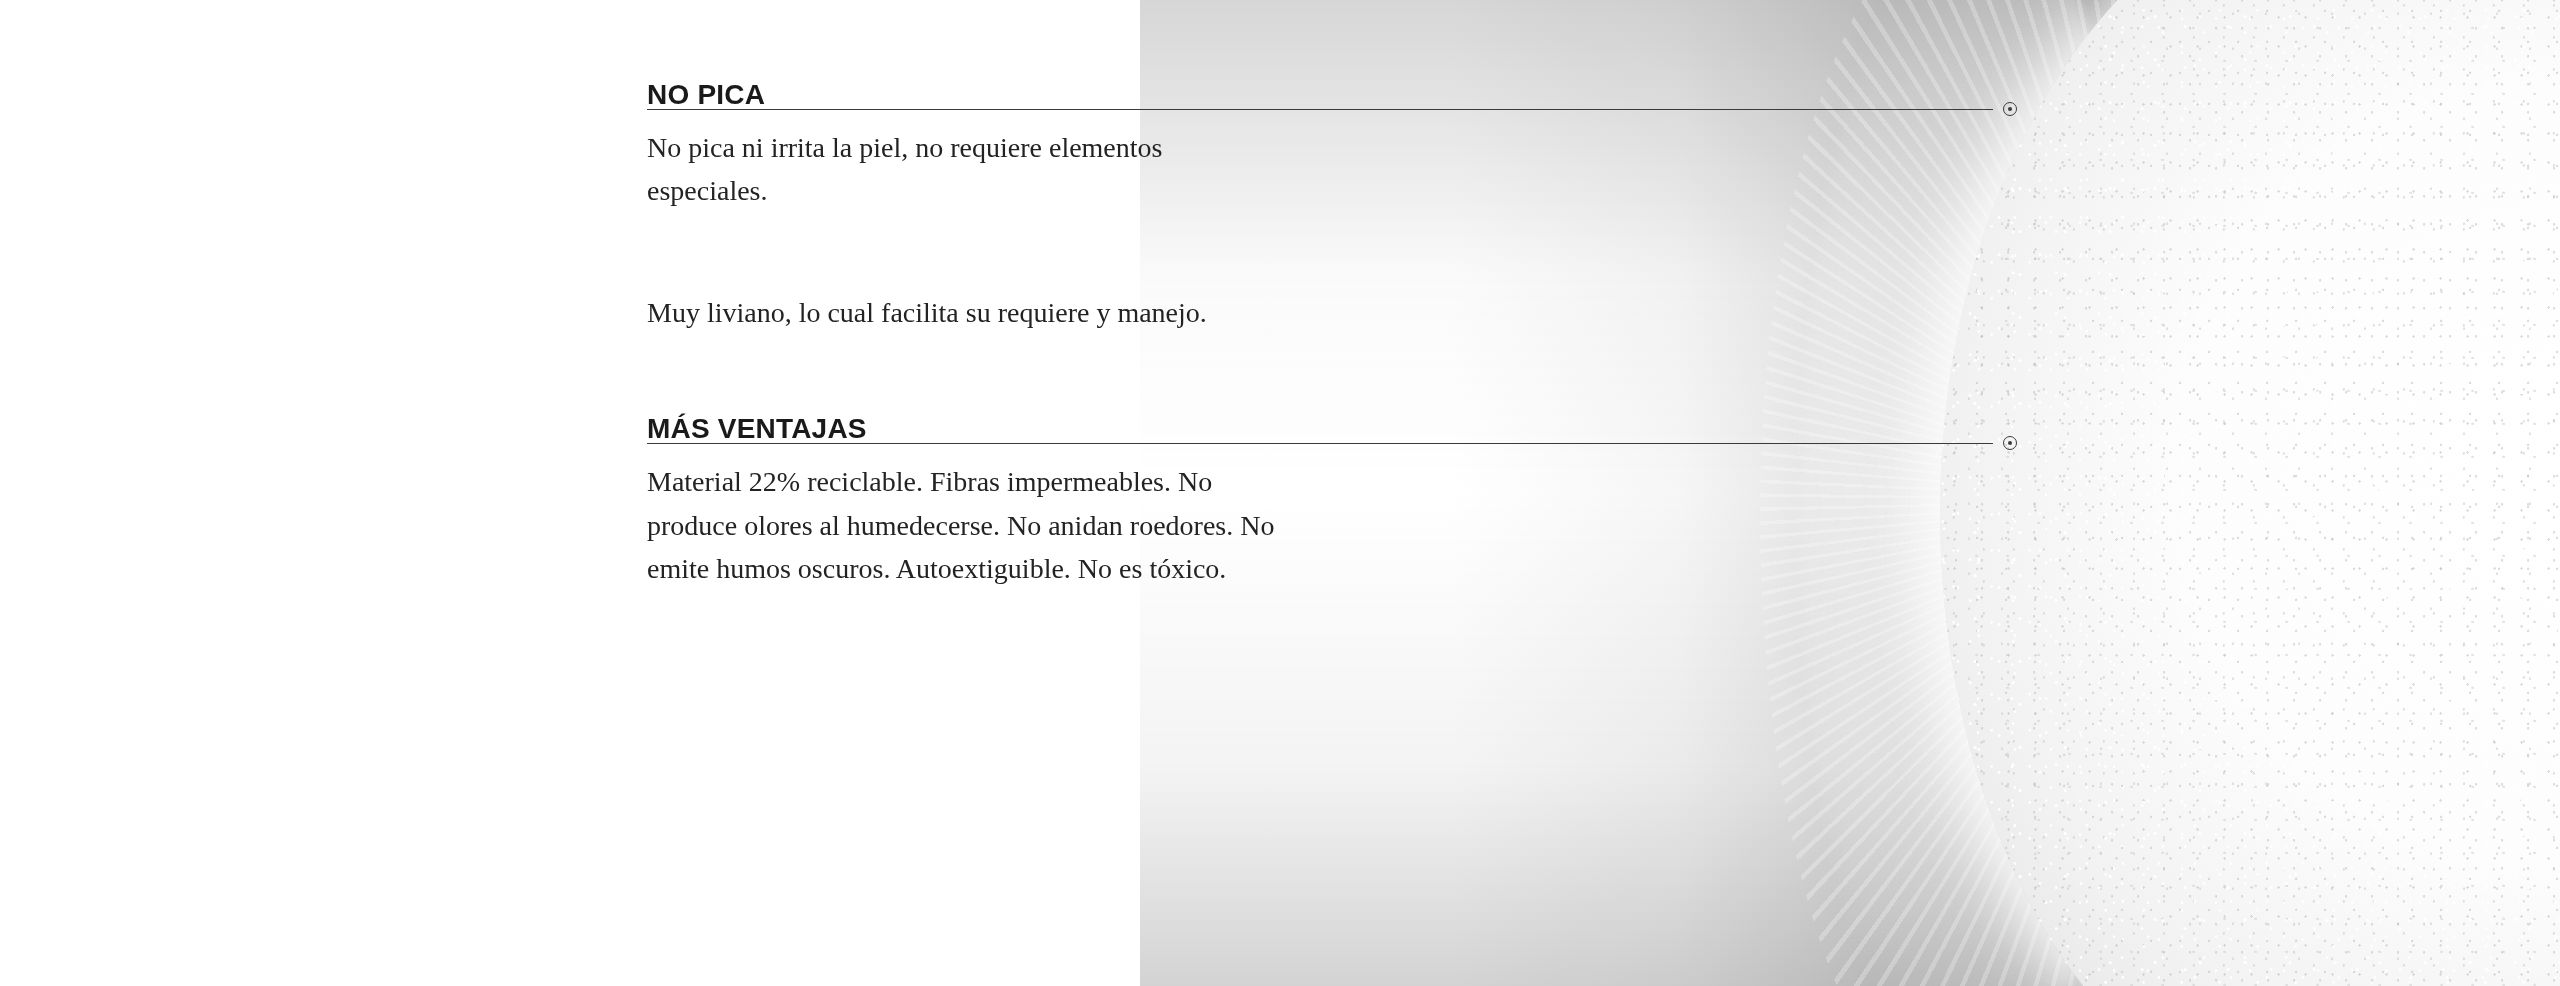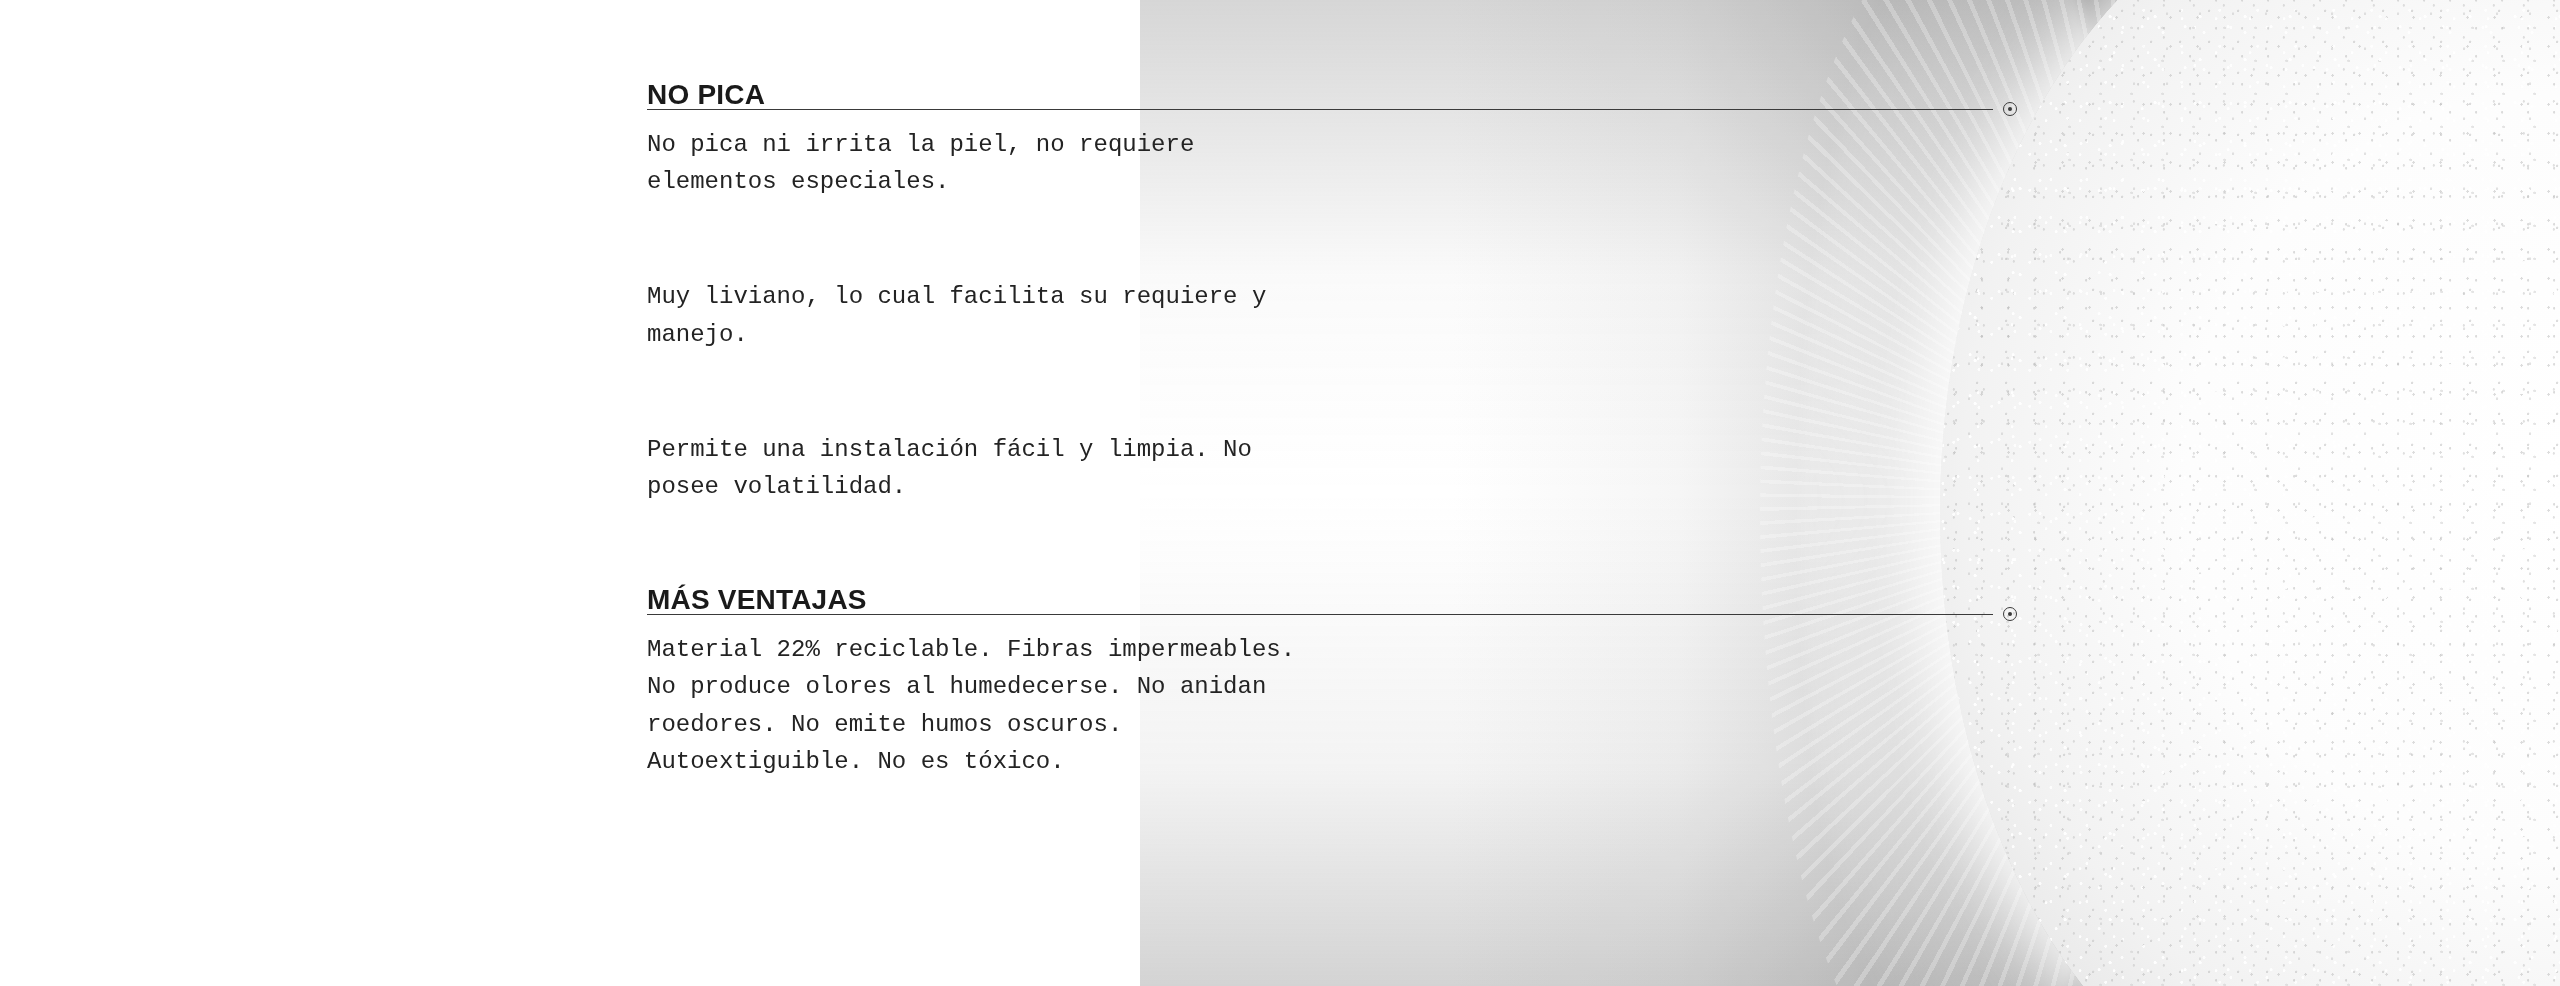--- a/index.html
+++ b/index.html
@@ -180,25 +180,25 @@
     left: 4px;
     top: 4px;
     width: 4px;
     height: 4px;
     border-radius: 50%;
     background: #3a3a3a;
   }
 
   .feature-body {
     margin-top: 14px;
-    font-size: 24px;
+    font-size: 28px;
     line-height: 1.55;
     color: #232323;
     max-width: 640px;
-    font-family: Liberation Mono, monospace;
+    font-family: Liberation Serif, serif;
   }
   .feature-body.wide { max-width: 660px; }
 </style>
 </head>
 <body>
 
 <div id="page">
 
   <div class="photo-area">
     <div class="photo-grad"></div>
@@ -221,21 +221,20 @@
         </span>
       </div>
       <p class="feature-body">No pica ni irrita la piel, no requiere elementos especiales.</p>
     </section>
 
     <section class="feature">
       <p class="feature-body">Muy liviano, lo cual facilita su requiere y manejo.</p>
     </section>
 
     <section class="feature">
-      <p class="feature-body">Permite una instalación fácil y limpia. No posee volatilidad.</p>
     </section>
 
     <section class="feature">
       <div class="feature-head">
         <span class="feature-title">MÁS VENTAJAS</span>
         <span class="rule-wrap">
           <span class="rule-line"></span>
           <span class="rule-dot"></span>
         </span>
       </div>

